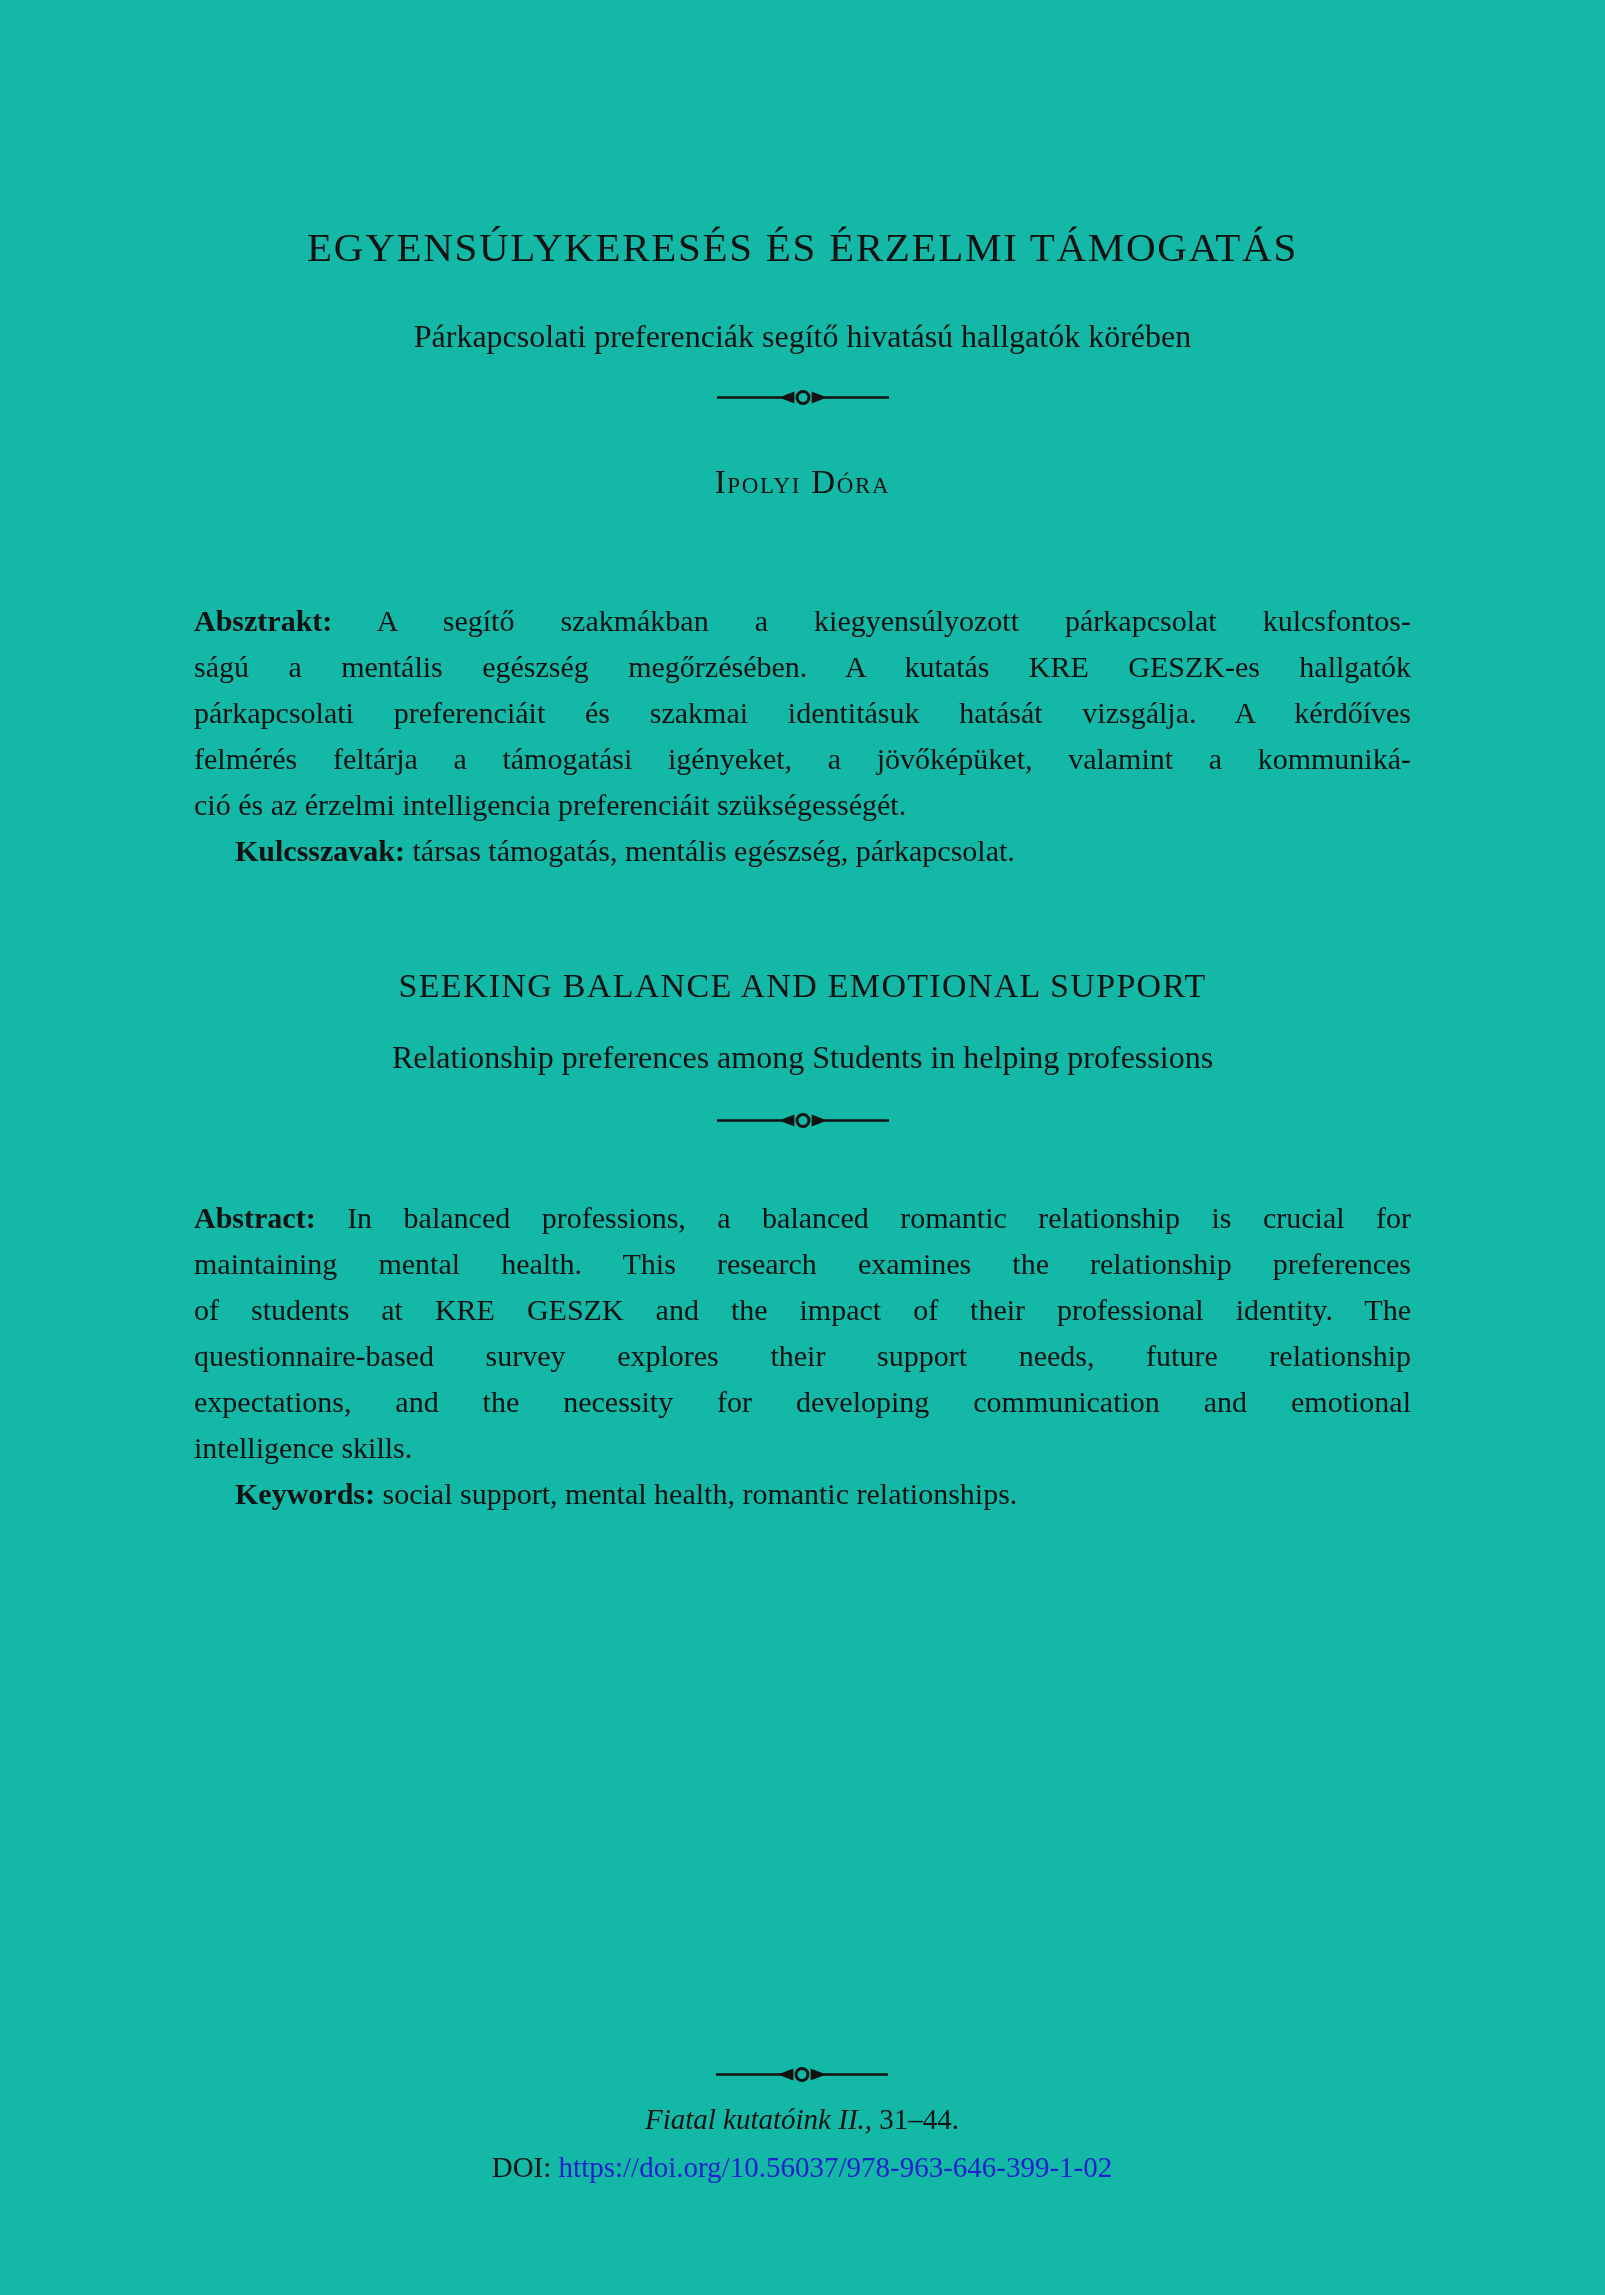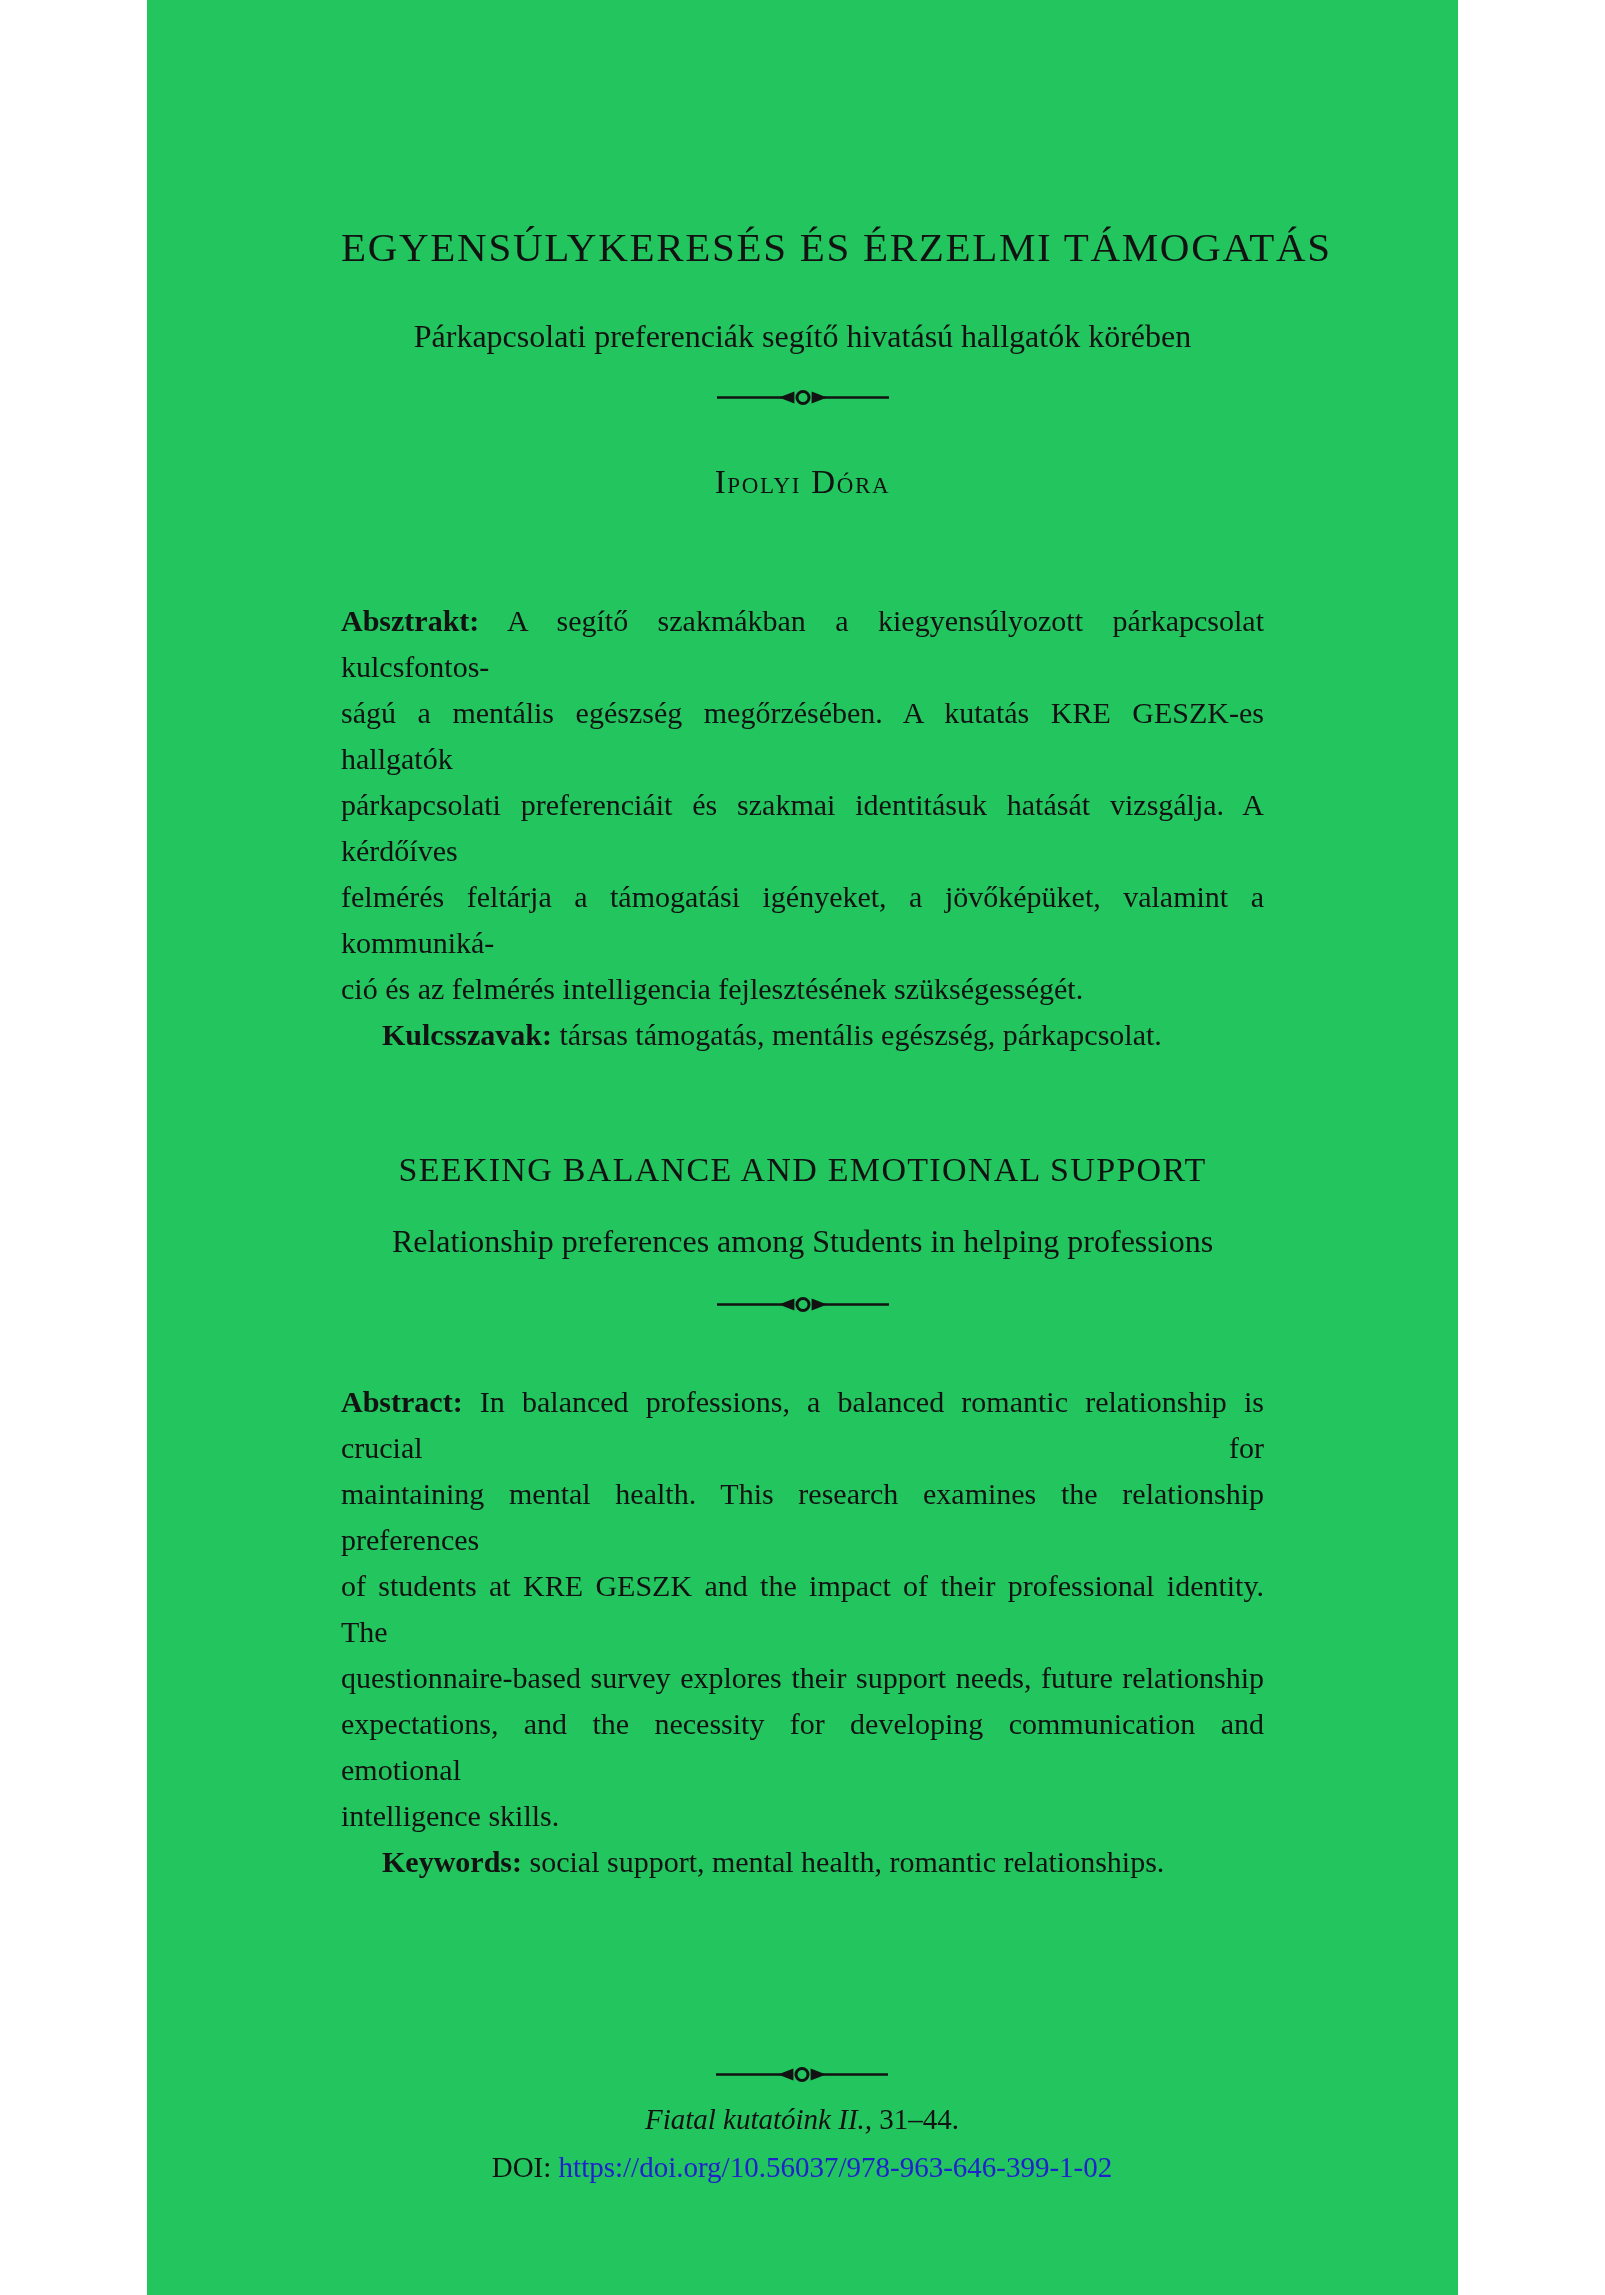--- a/index.html
+++ b/index.html
@@ -1,22 +1,22 @@
 <!DOCTYPE html>
 <html lang="hu" style="font-size:13.8px"><head>
 <meta charset="utf-8">
 <title>Fiatal kutatóink II. — 31</title>
 <style>
   html, body { margin: 0; padding: 0; background: #ffffff; }
   .page {
     position: relative;
-    width: 1311px;
+    width: 1605px;
     height: 2295px;
     margin: 0 auto;
-    background: #22c55e;
+    background: #14b8a6;
     color: #121212;
     font-family: "Liberation Serif", "DejaVu Serif", serif;
     overflow: hidden;
   }
   .content { padding: 225px 194px 0 194px; }
 
   .hu-title {
     margin: 0;
     font-size: 41px;
     line-height: 45px;
@@ -123,21 +123,21 @@
 
     <div class="author">Ipolyi Dóra</div>
 
 
     <section class="abstract abstract-hu">
       <p class="first-line"><span class="b">Absztrakt:</span><span> A segítő szakmákban a kiegyensúlyozott párkapcsolat kulcsfontos-</span></p>
       <div>
           <div class="body-line">ságú a mentális egészség megőrzésében. A kutatás KRE GESZK-es hallgatók</div>
           <div class="body-line">párkapcsolati preferenciáit és szakmai identitásuk hatását vizsgálja. A kérdőíves</div>
           <div class="body-line">felmérés feltárja a támogatási igényeket, a jövőképüket, valamint a kommuniká-</div>
-          <div class="body-line line-last">ció és az felmérés intelligencia fejlesztésének szükségességét.</div>
+          <div class="body-line line-last">ció és az érzelmi intelligencia preferenciáit szükségességét.</div>
         </div>
       <p class="kw-line"><span class="b">Kulcsszavak:</span><span> társas támogatás, mentális egészség, párkapcsolat.</span></p>
     </section>
 
     <h2 class="en-heading">SEEKING BALANCE AND EMOTIONAL SUPPORT</h2>
     <h3 class="en-subheading">Relationship preferences among Students in helping professions</h3>
 
     <div class="ornament ornament-b">
       <svg width="172" height="19" viewBox="0 0 200 22" fill="#121212" xmlns="http://www.w3.org/2000/svg">
         <line x1="0" y1="11" x2="76" y2="11" stroke="#121212" stroke-width="3"></line>

